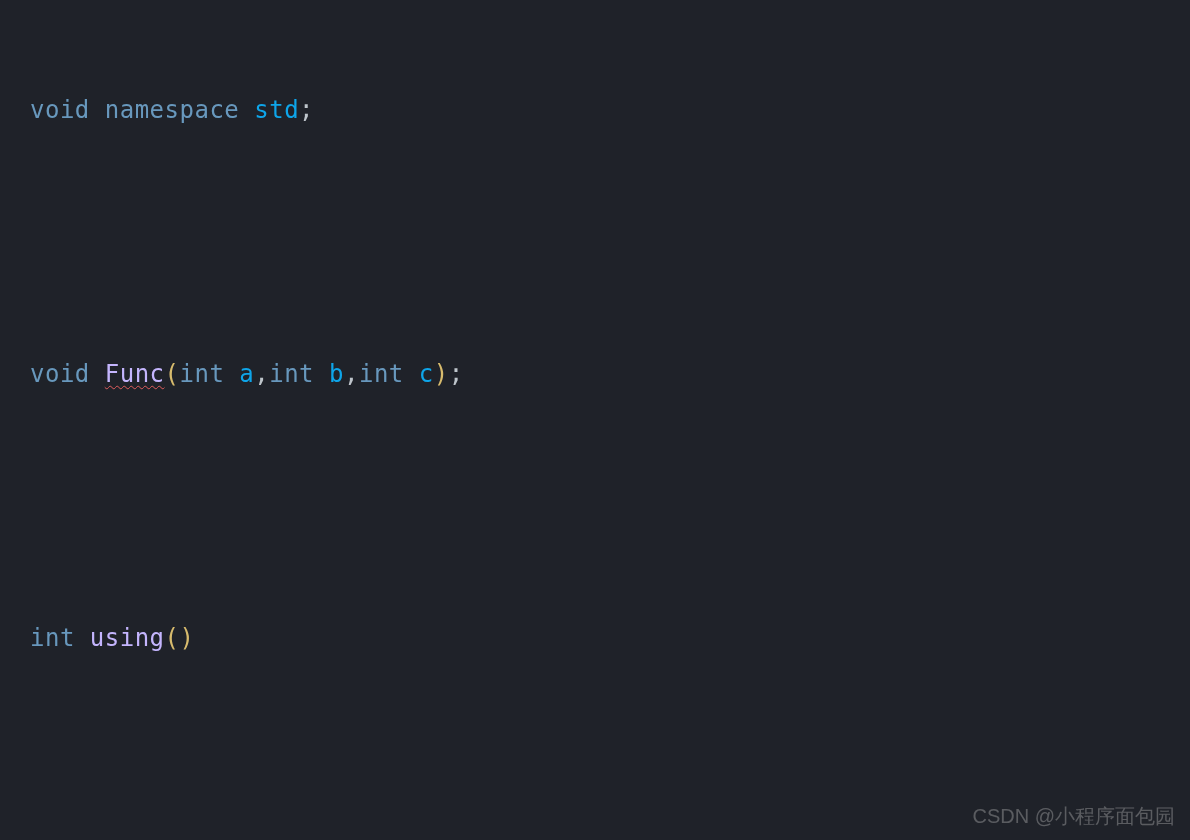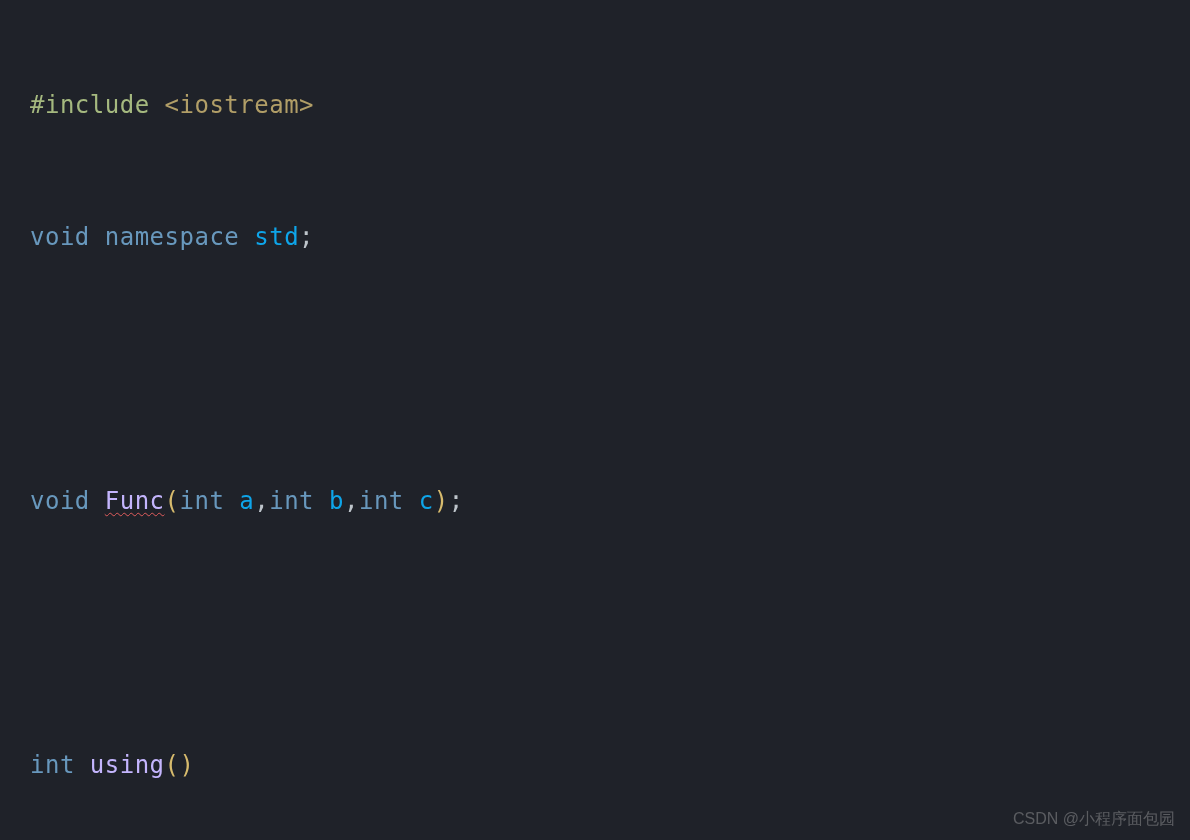--- a/index.html
+++ b/index.html
@@ -39,30 +39,29 @@
     text-decoration-style: wavy;
     text-decoration-color: #E05C5C;
     text-decoration-thickness: 1px;
     text-underline-offset: 3px;
   }
   .watermark {
     position: absolute;
     right: 15px;
     bottom: 10px;
     color: rgba(200,200,200,0.35);
-    font-size: 16px;
+    font-size: 20px;
     font-family: sans-serif;
     letter-spacing: 0;
   }
 </style>
 </head>
 <body>
 
 <div class="code">
-  <div class="code-line line1"><span class="preproc tok">#include</span><span class="tok"> </span><span class="header tok">&lt;iostream&gt;</span></div>
   <div class="code-line"><span class="keyword tok">void</span><span class="tok"> </span><span class="keyword tok">namespace</span><span class="tok"> </span><span class="ident tok">std</span><span class="punct tok">;</span></div>
   <div class="code-line"><span class="tok"></span></div>
   <div class="code-line"><span class="type tok">void</span><span class="tok"> </span><span class="func tok error-underline">Func</span><span class="paren tok">(</span><span class="type tok">int</span><span class="tok"> </span><span class="ident tok">a</span><span class="punct tok">,</span><span class="type tok">int</span><span class="tok"> </span><span class="ident tok">b</span><span class="punct tok">,</span><span class="type tok">int</span><span class="tok"> </span><span class="ident tok">c</span><span class="paren tok">)</span><span class="punct tok">;</span></div>
   <div class="code-line"><span class="tok"></span></div>
   <div class="code-line"><span class="type tok">int</span><span class="tok"> </span><span class="func tok">using</span><span class="paren tok">(</span><span class="paren tok">)</span></div>
   
   
   
   
   

